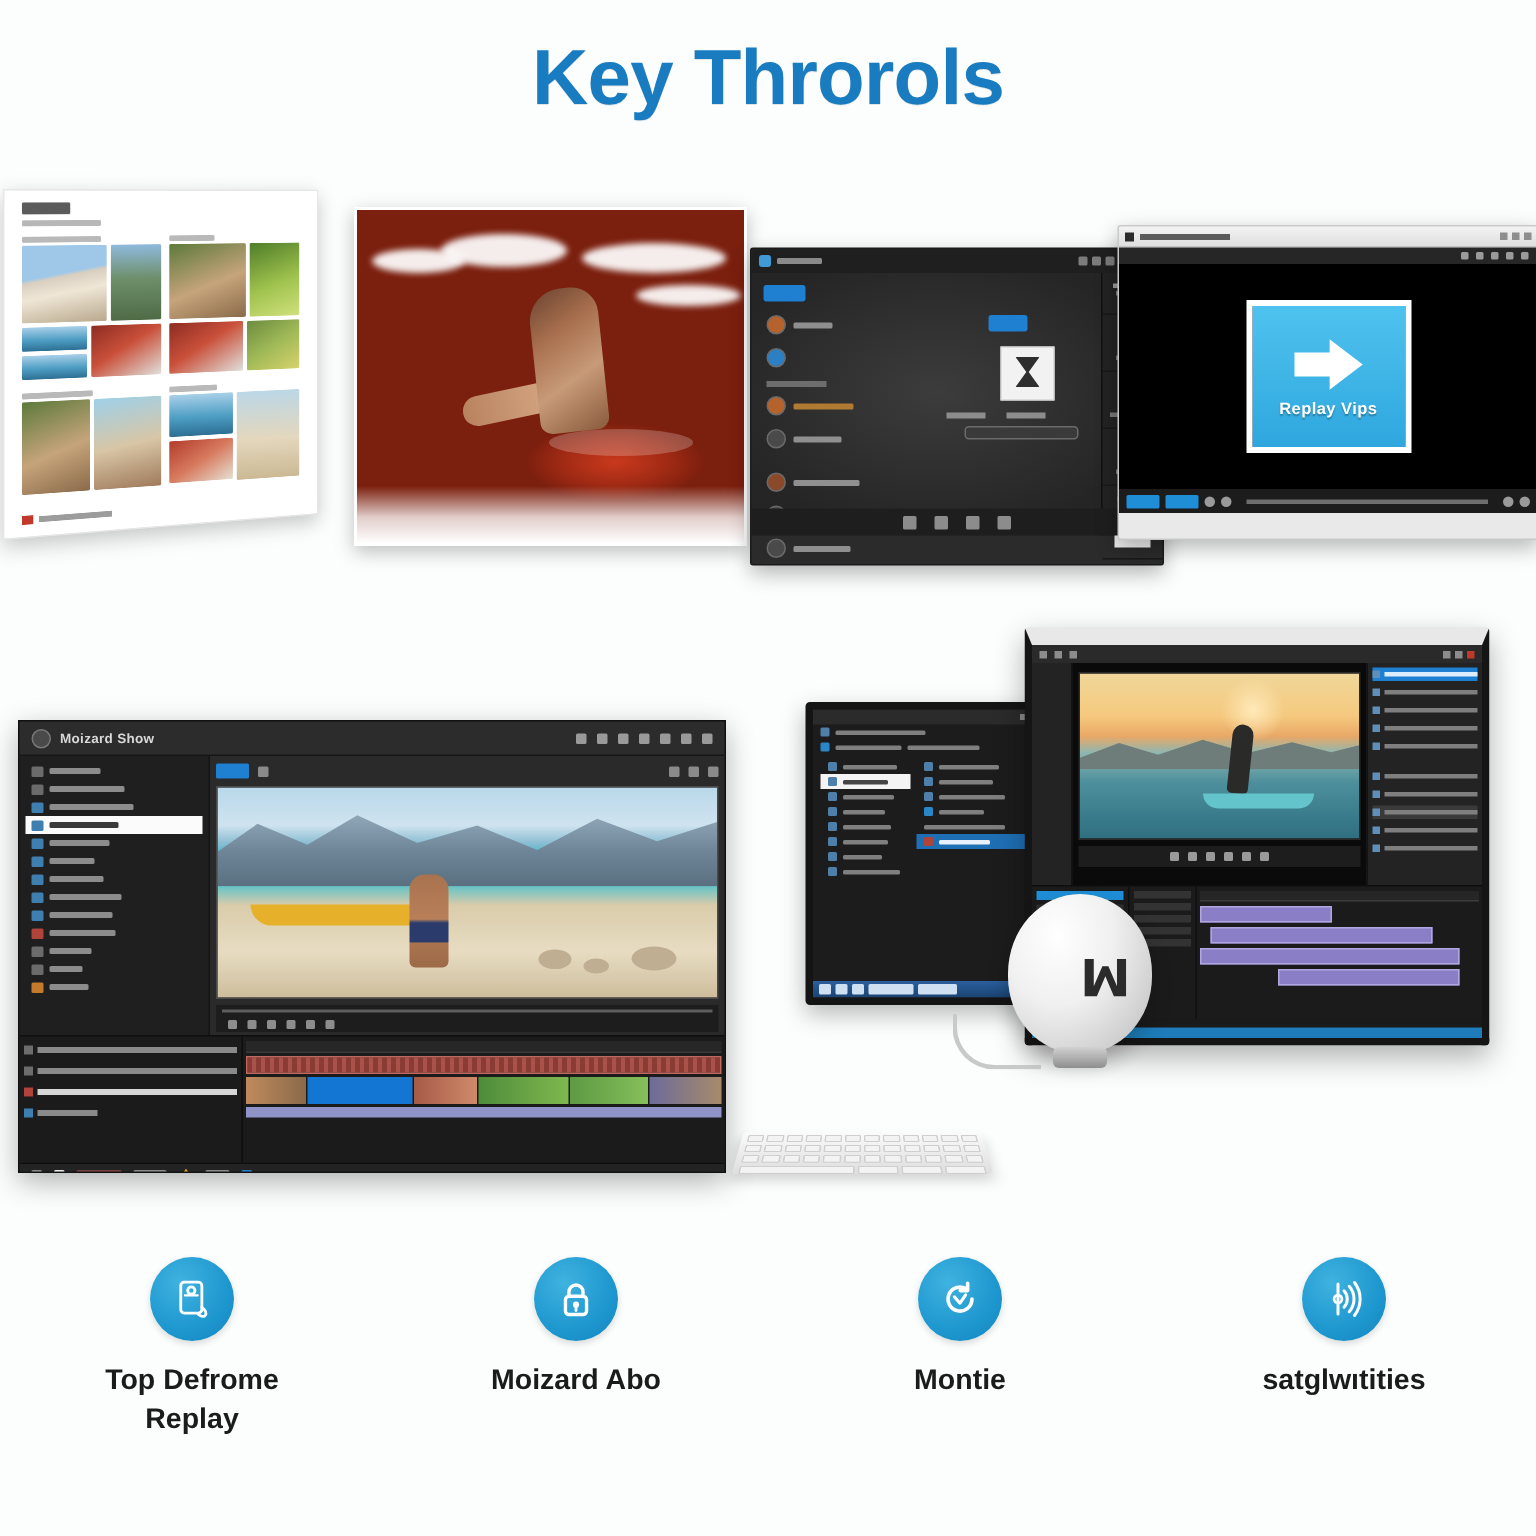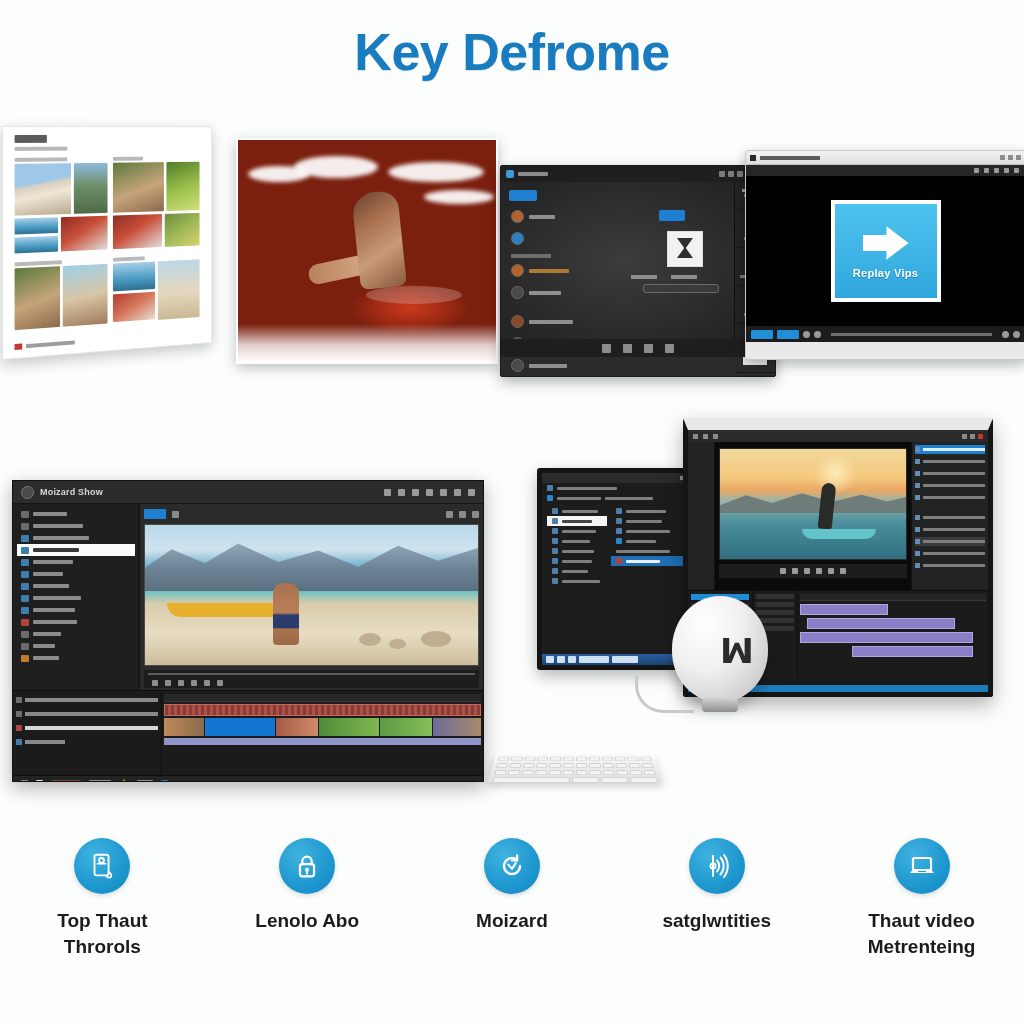--- a/index.html
+++ b/index.html
@@ -304,21 +304,21 @@
     margin-top:14px;text-align:center;width:170px;
     font-size:19px;font-weight:bold;line-height:1.35;color:#1b1b1b;
     font-family:"Liberation Sans", sans-serif;
   }
 </style>
 </head>
 <body>
 
 <div class="page">
 
-  <div class="title">Key Defrome</div>
+  <div class="title">Key Throrols</div>
 
   <div class="panel" id="collage">
     <div class="cg-head">
       <div class="t1"></div>
       <div class="t2"></div>
     </div>
     <div class="cg-grid">
       <div style="display:flex;gap:6px;">
         <div style="width:100px;">
           <div class="cg-lab" style="width:56px;"></div>
@@ -891,76 +891,63 @@
     <div class="feature">
       <div class="fic">
         <svg width="30" height="30" viewBox="0 0 32 32" aria-hidden="true">
           <rect x="8" y="4" width="15" height="22" rx="2.5" fill="none" stroke="#fff" stroke-width="2"></rect>
           <circle cx="15.5" cy="10" r="2.6" fill="none" stroke="#fff" stroke-width="2"></circle>
           <path d="M11 13.5h9" stroke="#fff" stroke-width="1.6" stroke-linecap="round"></path>
           <path d="M23 22c2.5 2 3.5 4 2.5 5.5-1 1.5-3 1-5-0.5" fill="none" stroke="#fff" stroke-width="2" stroke-linecap="round"></path>
         </svg>
       </div>
       <div class="flab">
-        <div>Top Thaut</div>
-        <div>Throrols</div>
+        <div>Top Defrome</div>
+        <div>Replay</div>
       </div>
     </div>
 
     <div class="feature">
       <div class="fic">
         <svg width="30" height="30" viewBox="0 0 32 32" aria-hidden="true">
           <path d="M11 14v-3a5 5 0 0 1 10 0v3" fill="none" stroke="#fff" stroke-width="2.4" stroke-linecap="round"></path>
           <rect x="8.5" y="14" width="15" height="13" rx="2.5" fill="none" stroke="#fff" stroke-width="2.4"></rect>
           <circle cx="16" cy="20" r="2.2" fill="#fff"></circle>
           <path d="M16 21.6v2.6" stroke="#fff" stroke-width="2" stroke-linecap="round"></path>
         </svg>
       </div>
       <div class="flab">
-        <div>Lenolo Abo</div>
+        <div>Moizard Abo</div>
       </div>
     </div>
 
     <div class="feature">
       <div class="fic">
         <svg width="30" height="30" viewBox="0 0 32 32" aria-hidden="true">
           <path d="M24.5 16a8.5 8.5 0 1 1-3.6-6.9" fill="none" stroke="#fff" stroke-width="2.6" stroke-linecap="round"></path>
           <path d="M21.4 4.8v5.2h-5.2" fill="none" stroke="#fff" stroke-width="2.6" stroke-linecap="round" stroke-linejoin="round"></path>
           <path d="M12 14.5l4 4.5 4-6" fill="none" stroke="#fff" stroke-width="2.2" stroke-linecap="round" stroke-linejoin="round"></path>
         </svg>
       </div>
       <div class="flab">
-        <div>Moizard</div>
+        <div>Montie</div>
       </div>
     </div>
 
     <div class="feature">
       <div class="fic">
         <svg width="32" height="32" viewBox="0 0 32 32" aria-hidden="true">
           <path d="M12 6v20" stroke="#fff" stroke-width="2" stroke-linecap="round"></path>
           <circle cx="12" cy="16" r="2.6" fill="none" stroke="#fff" stroke-width="1.8"></circle>
           <path d="M16 10.5a8 8 0 0 1 0 11" fill="none" stroke="#fff" stroke-width="2" stroke-linecap="round"></path>
           <path d="M19.5 7.5a13 13 0 0 1 0 17" fill="none" stroke="#fff" stroke-width="2" stroke-linecap="round"></path>
           <path d="M23 5a18 18 0 0 1 0 22" fill="none" stroke="#fff" stroke-width="2" stroke-linecap="round"></path>
         </svg>
       </div>
       <div class="flab">
         <div>satglwıtities</div>
       </div>
     </div>
 
-    <div class="feature">
-      <div class="fic">
-        <svg width="32" height="32" viewBox="0 0 32 32" aria-hidden="true">
-          <rect x="7" y="8" width="18" height="12" rx="1.6" fill="none" stroke="#fff" stroke-width="2.2"></rect>
-          <path d="M4 23h24l-2.5-3H6.5z" fill="#fff"></path>
-          <path d="M12.5 21.5h7" stroke="#1e97cf" stroke-width="1.2" stroke-linecap="round"></path>
-        </svg>
-      </div>
-      <div class="flab">
-        <div>Thaut video</div>
-        <div>Metrenteing</div>
-      </div>
-    </div>
 
   </div>
 
 </div>
 
 </body></html>

